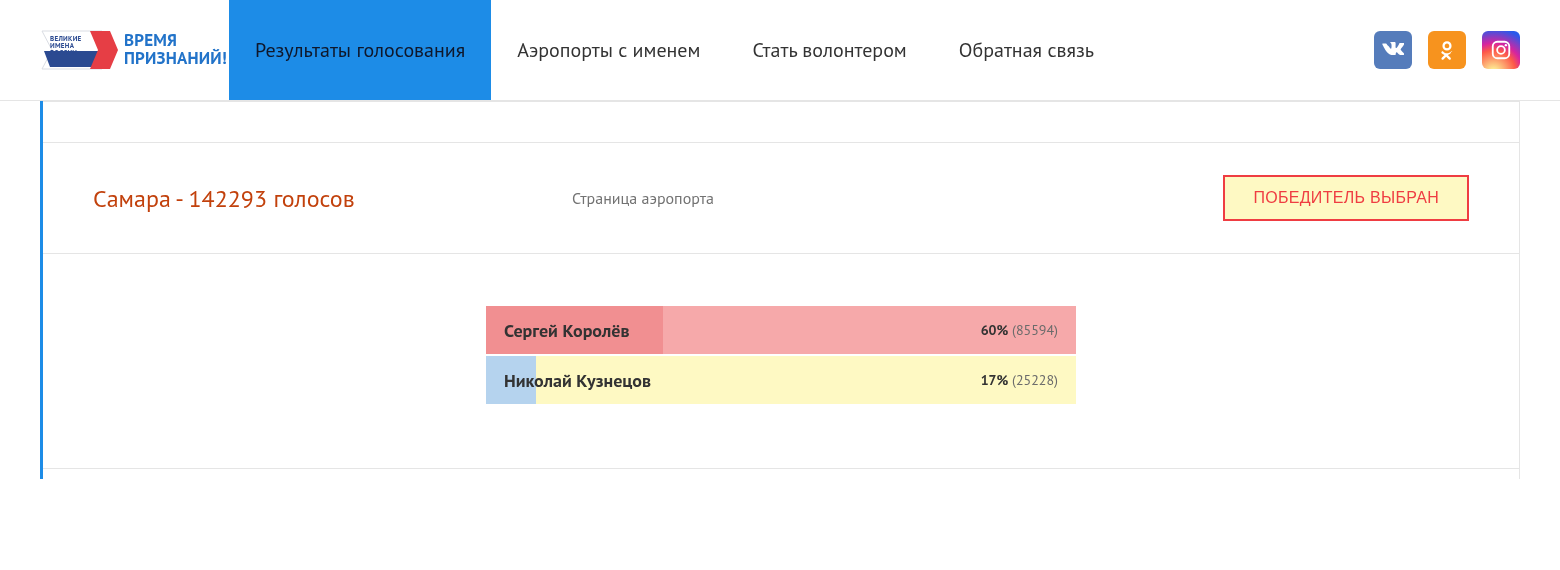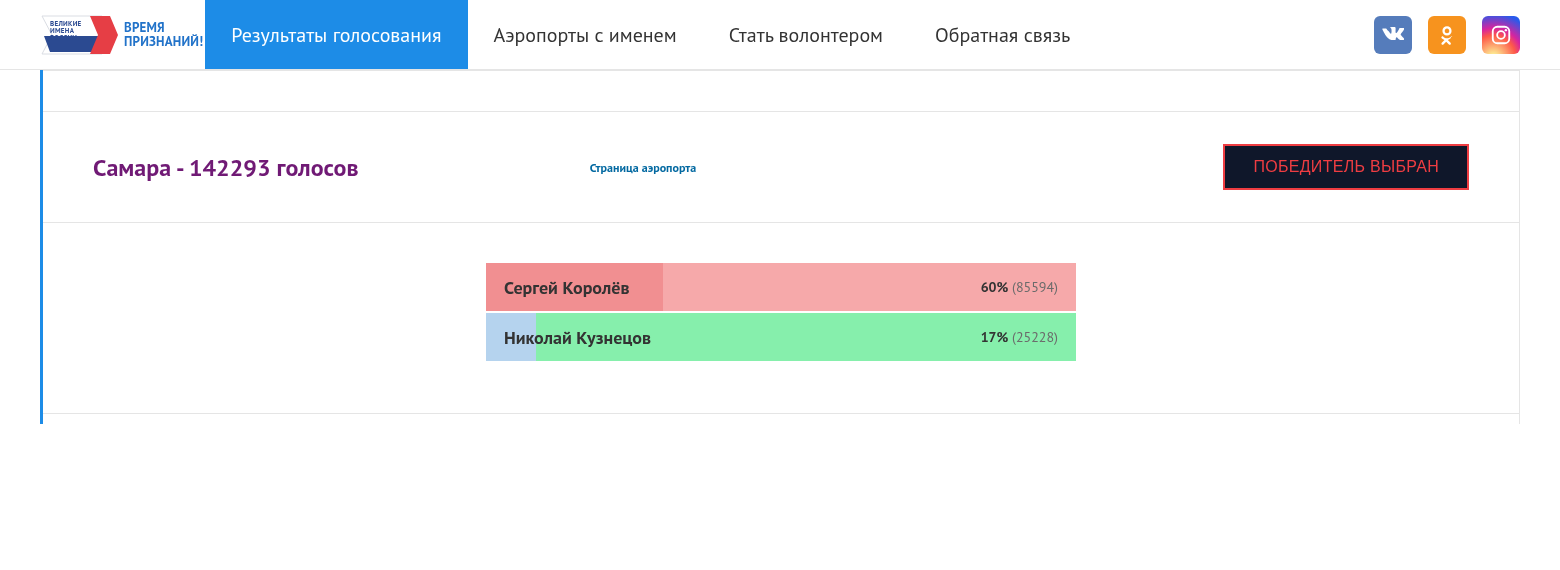--- a/index.html
+++ b/index.html
@@ -1,51 +1,51 @@
 <!DOCTYPE html>
 <html><head>
 <meta charset="utf-8">
 <style>
   html,body{margin:0;padding:0;background:#fff;}
   body{font-family:"PT Sans","Helvetica Neue",Arial,sans-serif;color:#333;width:1560px;}
 
   
   .header{width:100%;border-bottom:1px solid #e5e5e5;}
-  .header-inner{display:flex;align-items:center;padding:0 40px;height:69px;}
+  .header-inner{display:flex;align-items:center;padding:0 40px;height:100px;}
   .logo-block{display:flex;align-items:center;margin-right:2px;}
   .logo-flag{position:relative;width:80px;height:50px;display:flex;align-items:center;justify-content:center;}
   .logo-flag svg{display:block;}
   .logo-flag-text{position:absolute;left:10px;top:10px;font-size:7px;font-weight:700;line-height:1;color:#2b4a91;letter-spacing:.3px;white-space:pre;}
-  .logo-slogan{font-size:13px;font-weight:700;color:#2273c9;line-height:1.05;margin-left:4px;letter-spacing:.2px;}
+  .logo-slogan{font-size:17px;font-weight:700;color:#2273c9;line-height:1.05;margin-left:4px;letter-spacing:.2px;}
 
   .nav{display:flex;align-items:stretch;height:100%;}
   .nav-item{display:flex;align-items:center;padding:0 26px;font-size:20px;color:#333;text-decoration:none;white-space:nowrap;}
-  .nav-item.active{background:#1d8ce7;color:#ffffff;}
+  .nav-item.active{background:#1d8ce7;color:#0f172a;}
 
   .social{display:flex;align-items:center;margin-left:auto;gap:16px;}
   .social-icon{width:38px;height:38px;border-radius:6px;display:flex;align-items:center;justify-content:center;color:#fff;}
   .social-vk{background:#557cbb;}
   .social-ok{background:#f7931e;}
   .social-ig{background:radial-gradient(circle at 30% 110%,#fdf497 0%,#fdf497 5%,#fd5949 45%,#d6249f 60%,#285aeb 90%);}
   .social-icon svg{width:22px;height:22px;fill:#fff;}
 
   
   .page-wrap{padding:0 40px;}
   .card{border-left:3px solid #1d8ce7;border-right:1px solid #e5e5e5;margin-top:0;}
   .card-top-space{height:40px;border-bottom:1px solid #e5e5e5;border-top:1px solid #e5e5e5;}
   .card-header{display:flex;align-items:center;padding:32px 50px;border-bottom:1px solid #e5e5e5;}
-  .city-title{flex:0 0 400px;font-size:24px;font-weight:700;color:#701a75;}
+  .city-title{flex:0 0 400px;font-size:24px;font-weight:400;color:#c2410c;}
   .airport-name{flex:0 0 380px;font-size:18px;color:#333;text-align:center;}
-  .airport-link{flex:0 0 300px;font-size:12px;color:#0369a1;text-align:center;font-weight:bold;}
+  .airport-link{flex:0 0 300px;font-size:16px;color:#737373;text-align:center;}
   .winner-wrap{flex:1;display:flex;justify-content:flex-end;}
-  .winner-btn{border:2px solid #ef3d42;color:#ef3d42;background:#0f172a;padding:12px 28px;font-size:16px;font-weight:400;letter-spacing:.3px;white-space:nowrap;}
+  .winner-btn{border:2px solid #ef3d42;color:#ef3d42;background:#fef9c3;padding:12px 28px;font-size:16px;font-weight:400;letter-spacing:.3px;white-space:nowrap;}
 
   .card-body{padding:40px 0 50px;}
-  .results{width:590px;margin:0 auto;}
-  .result-row{position:relative;height:48px;background:#86efac;border-bottom:2px solid #fff;overflow:hidden;}
+  .results{width:590px;margin:12px auto;}
+  .result-row{position:relative;height:48px;background:#fef9c3;border-bottom:2px solid #fff;overflow:hidden;}
   .result-fill{position:absolute;left:0;top:0;bottom:0;background:#b5d3ee;}
   .result-row.winner .result-fill{background:#f18f91;}
   .result-row.winner{background:#f6a9aa;}
   .result-inner{position:relative;display:flex;align-items:center;justify-content:space-between;height:100%;padding:0 18px;}
   .res-name{font-size:18px;font-weight:700;color:#333;}
   .res-stat{font-size:14px;color:#333;}
   .res-pct{font-weight:700;}
   .res-count{color:#6b6b6b;}
 
   .bottom-border{height:10px;border-top:1px solid #e5e5e5;}

